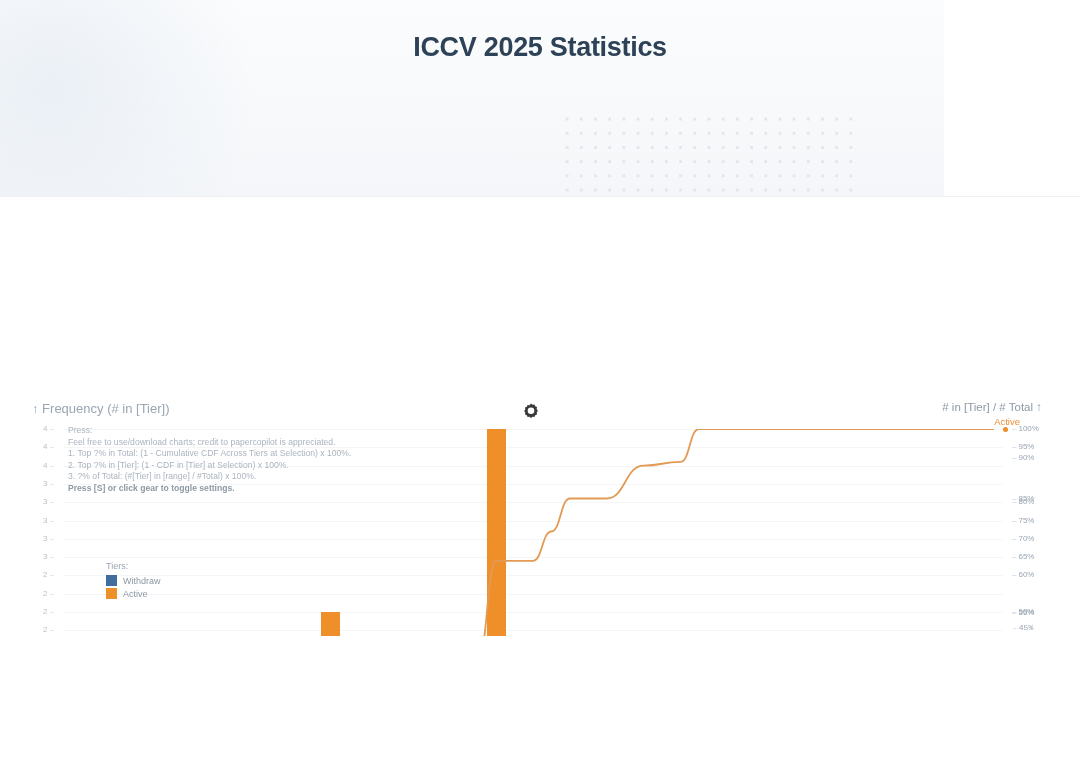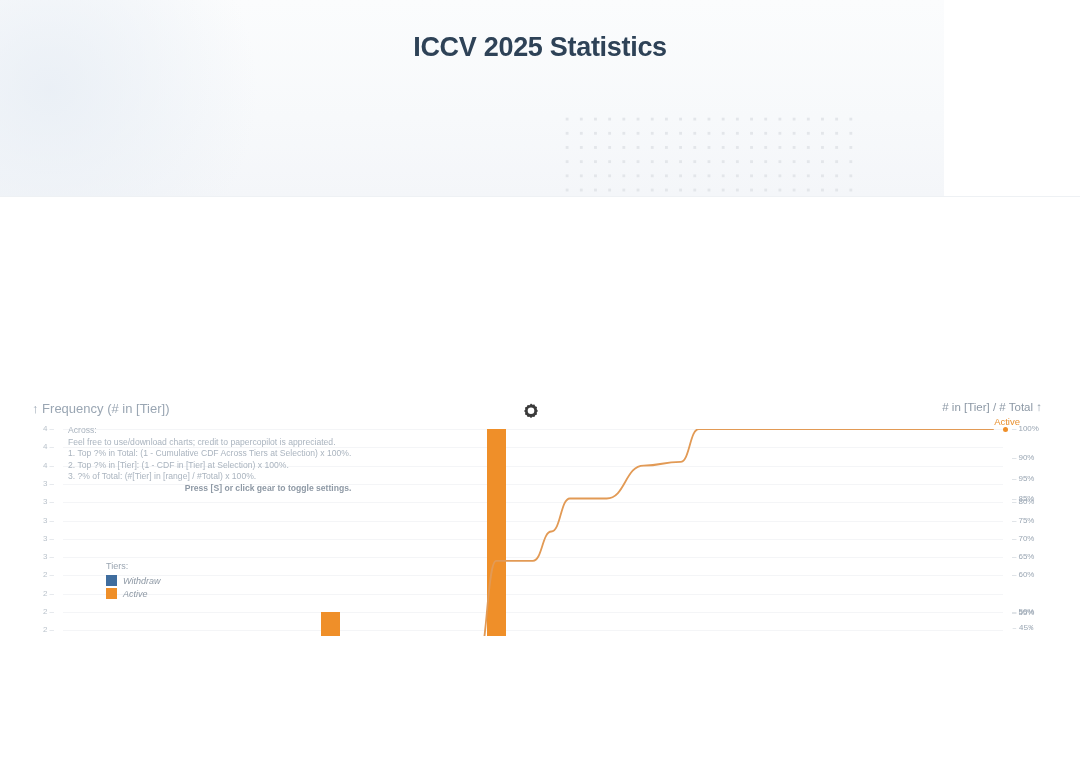--- a/index.html
+++ b/index.html
@@ -83,28 +83,28 @@
   .endpoint{
     position:absolute; width:5px; height:5px; border-radius:50%;
   }
 
   
   .notes{
     position:absolute; left:68px; top:228px; font-size:8.6px;
     line-height:11.6px; color:#aab4bf;
   }
   .notes .hdr{ display:block; }
-  .notes .bold{ font-weight:bold; color:#8e99a5;text-align:right; }
+  .notes .bold{ font-weight:bold; color:#8e99a5; }
 
   
   .legend{
     position:absolute; left:66px; top:364px; font-size:9px; color:#9aa5b1;margin-left:40px;
   }
   .legend .ltitle{ margin-bottom:4px; }
-  .legend .lrow{ display:flex; align-items:center; margin-bottom:2px;font-style:italic; }
+  .legend .lrow{ display:flex; align-items:center; margin-bottom:2px; }
   .legend .sw{ width:11px; height:11px; margin-right:6px; }
   .legend .lbl{ color:#8d98a4; }
 
   
   .bottom{ position:absolute; left:0; top:636px; width:1080px; height:126px; background:#fff; }
 </style>
 </head>
 <body>
 
 <div class="header">
@@ -173,21 +173,21 @@
       <div class="ytick-left" style="top: 446.6px;"><span>2</span><span class="dash">–</span></div>
       <div class="ytick-left" style="top: 464.9px;"><span>1</span><span class="dash">–</span></div>
       <div class="ytick-left" style="top: 483.2px;"><span>1</span><span class="dash">–</span></div>
       <div class="ytick-left" style="top: 501.5px;"><span>1</span><span class="dash">–</span></div>
       <div class="ytick-left" style="top: 519.8px;"><span>1</span><span class="dash">–</span></div>
       <div class="ytick-left" style="top: 538.1px;"><span>1</span><span class="dash">–</span></div>
       <div class="ytick-left" style="top: 556.4px;"><span>0</span><span class="dash">–</span></div>
     </div>
   <div id="ytr">
       <div class="ytick-right" style="top: 227px;"><span class="dash">–</span><span>100%</span></div>
-      <div class="ytick-right" style="top: 245.3px; margin-top: 32px;"><span class="dash">–</span><span>95%</span></div>
+      <div class="ytick-right" style="top: 245.3px;"><span class="dash">–</span><span>95%</span></div>
       <div class="ytick-right" style="top: 256px;"><span class="dash">–</span><span>90%</span></div>
       <div class="ytick-right" style="top: 297px;"><span class="dash">–</span><span>85%</span></div>
       <div class="ytick-right" style="top: 300.2px;"><span class="dash">–</span><span>80%</span></div>
       <div class="ytick-right" style="top: 318.5px;"><span class="dash">–</span><span>75%</span></div>
       <div class="ytick-right" style="top: 336.8px;"><span class="dash">–</span><span>70%</span></div>
       <div class="ytick-right" style="top: 355.1px;"><span class="dash">–</span><span>65%</span></div>
       <div class="ytick-right" style="top: 373.4px;"><span class="dash">–</span><span>60%</span></div>
       <div class="ytick-right" style="top: 411px;"><span class="dash">–</span><span>55%</span></div>
       <div class="ytick-right" style="top: 410px;"><span class="dash">–</span><span>50%</span></div>
       <div class="ytick-right" style="top: 426px; font-family: Liberation Mono, monospace;"><span class="dash">–</span><span>45%</span></div>
@@ -195,21 +195,21 @@
       <div class="ytick-right" style="top: 464.9px;"><span class="dash">–</span><span>35%</span></div>
       <div class="ytick-right" style="top: 483.2px;"><span class="dash">–</span><span>30%</span></div>
       <div class="ytick-right" style="top: 501.5px;"><span class="dash">–</span><span>25%</span></div>
       <div class="ytick-right" style="top: 519.8px;"><span class="dash">–</span><span>20%</span></div>
       <div class="ytick-right" style="top: 538.1px;"><span class="dash">–</span><span>15%</span></div>
       <div class="ytick-right" style="top: 556.4px;"><span class="dash">–</span><span>10%</span></div>
     </div>
   <div id="xt"></div>
 
   <div class="notes">
-    <span class="hdr">Across:</span>
+    <span class="hdr">Press:</span>
     <span class="hdr">Feel free to use/download charts; credit to papercopilot is appreciated.</span>
     <span class="hdr">1. Top ?% in Total: (1 - Cumulative CDF Across Tiers at Selection) x 100%.</span>
     <span class="hdr">2. Top ?% in [Tier]: (1 - CDF in [Tier] at Selection) x 100%.</span>
     <span class="hdr">3. ?% of Total: (#[Tier] in [range] / #Total) x 100%.</span>
     <span class="hdr bold">Press [S] or click gear to toggle settings.</span>
   </div>
 
   <div class="legend">
     <div class="ltitle">Tiers:</div>
     <div class="lrow">

